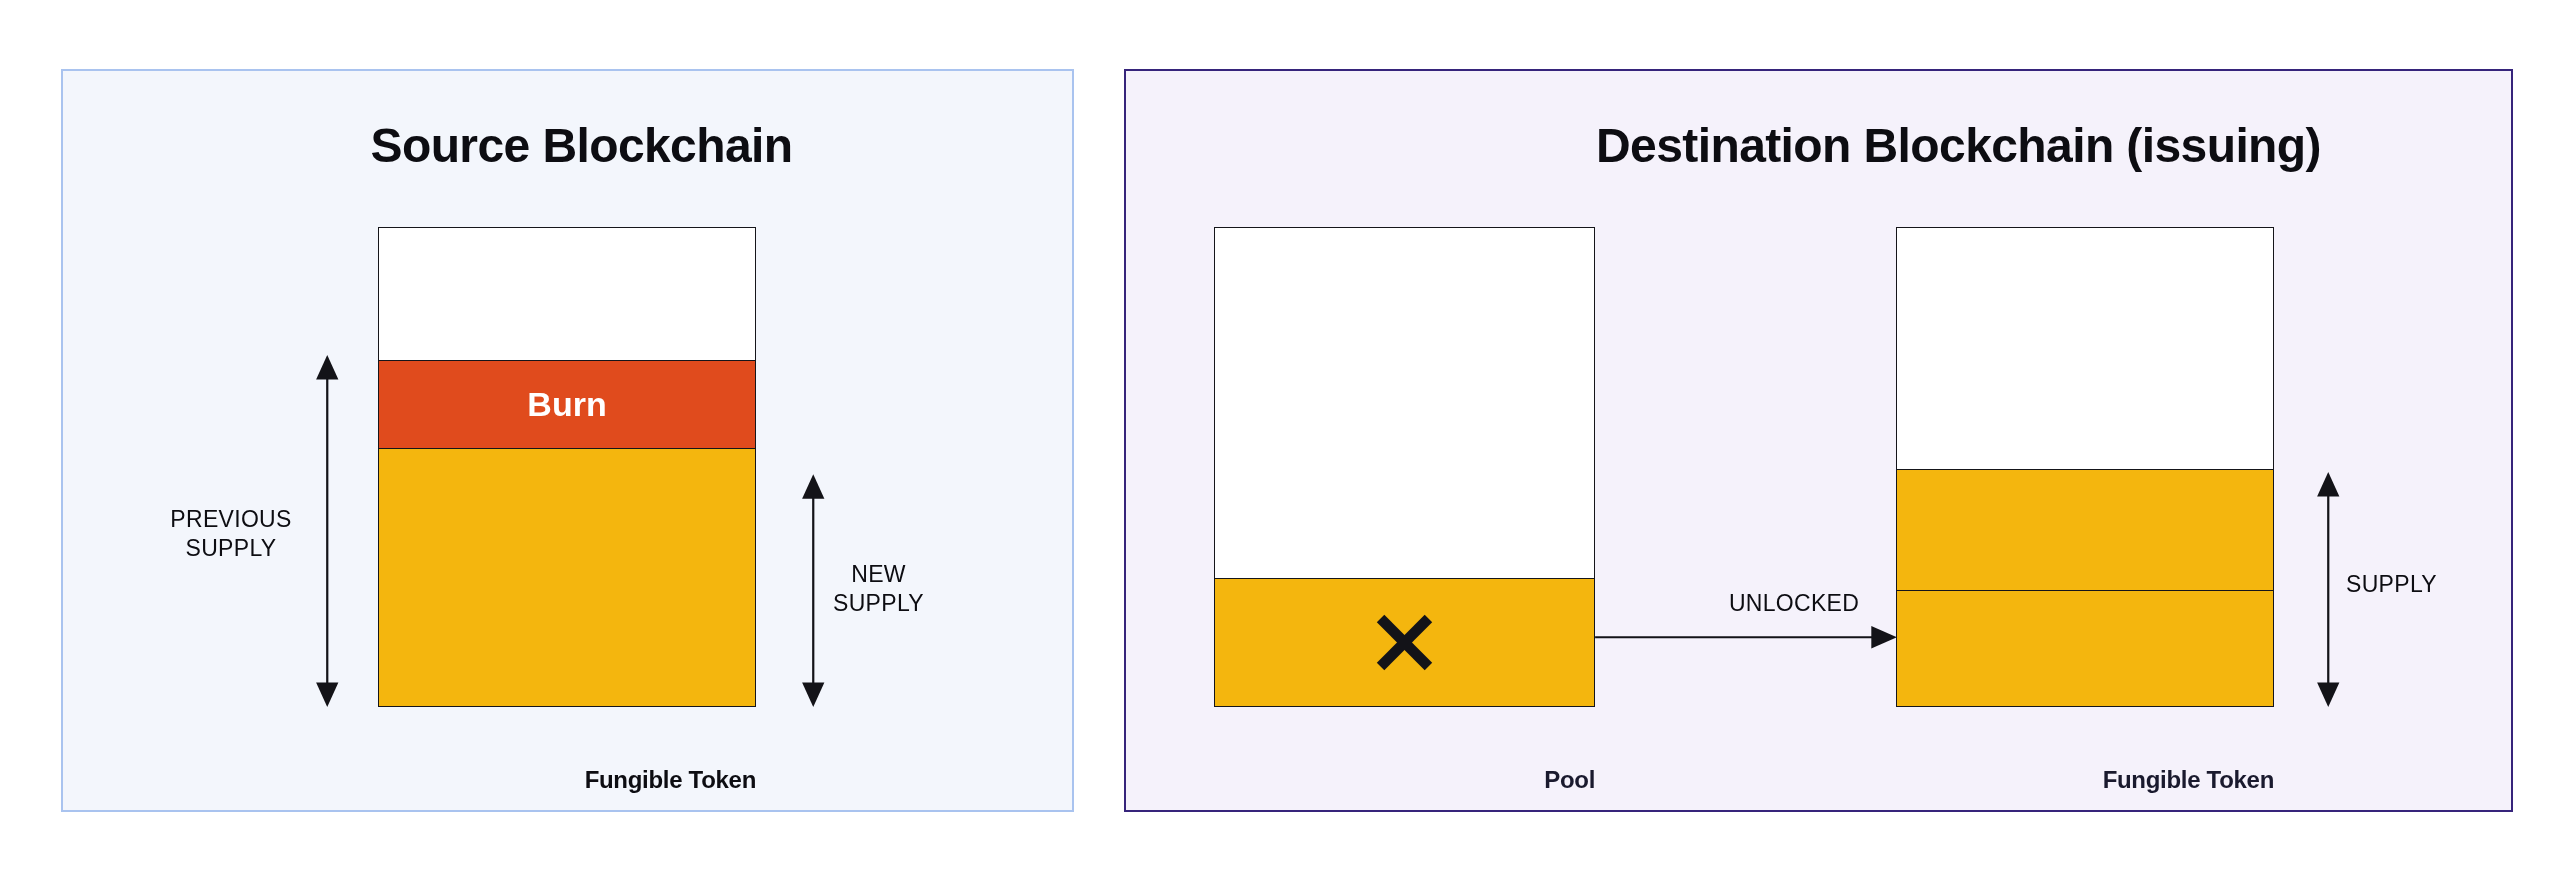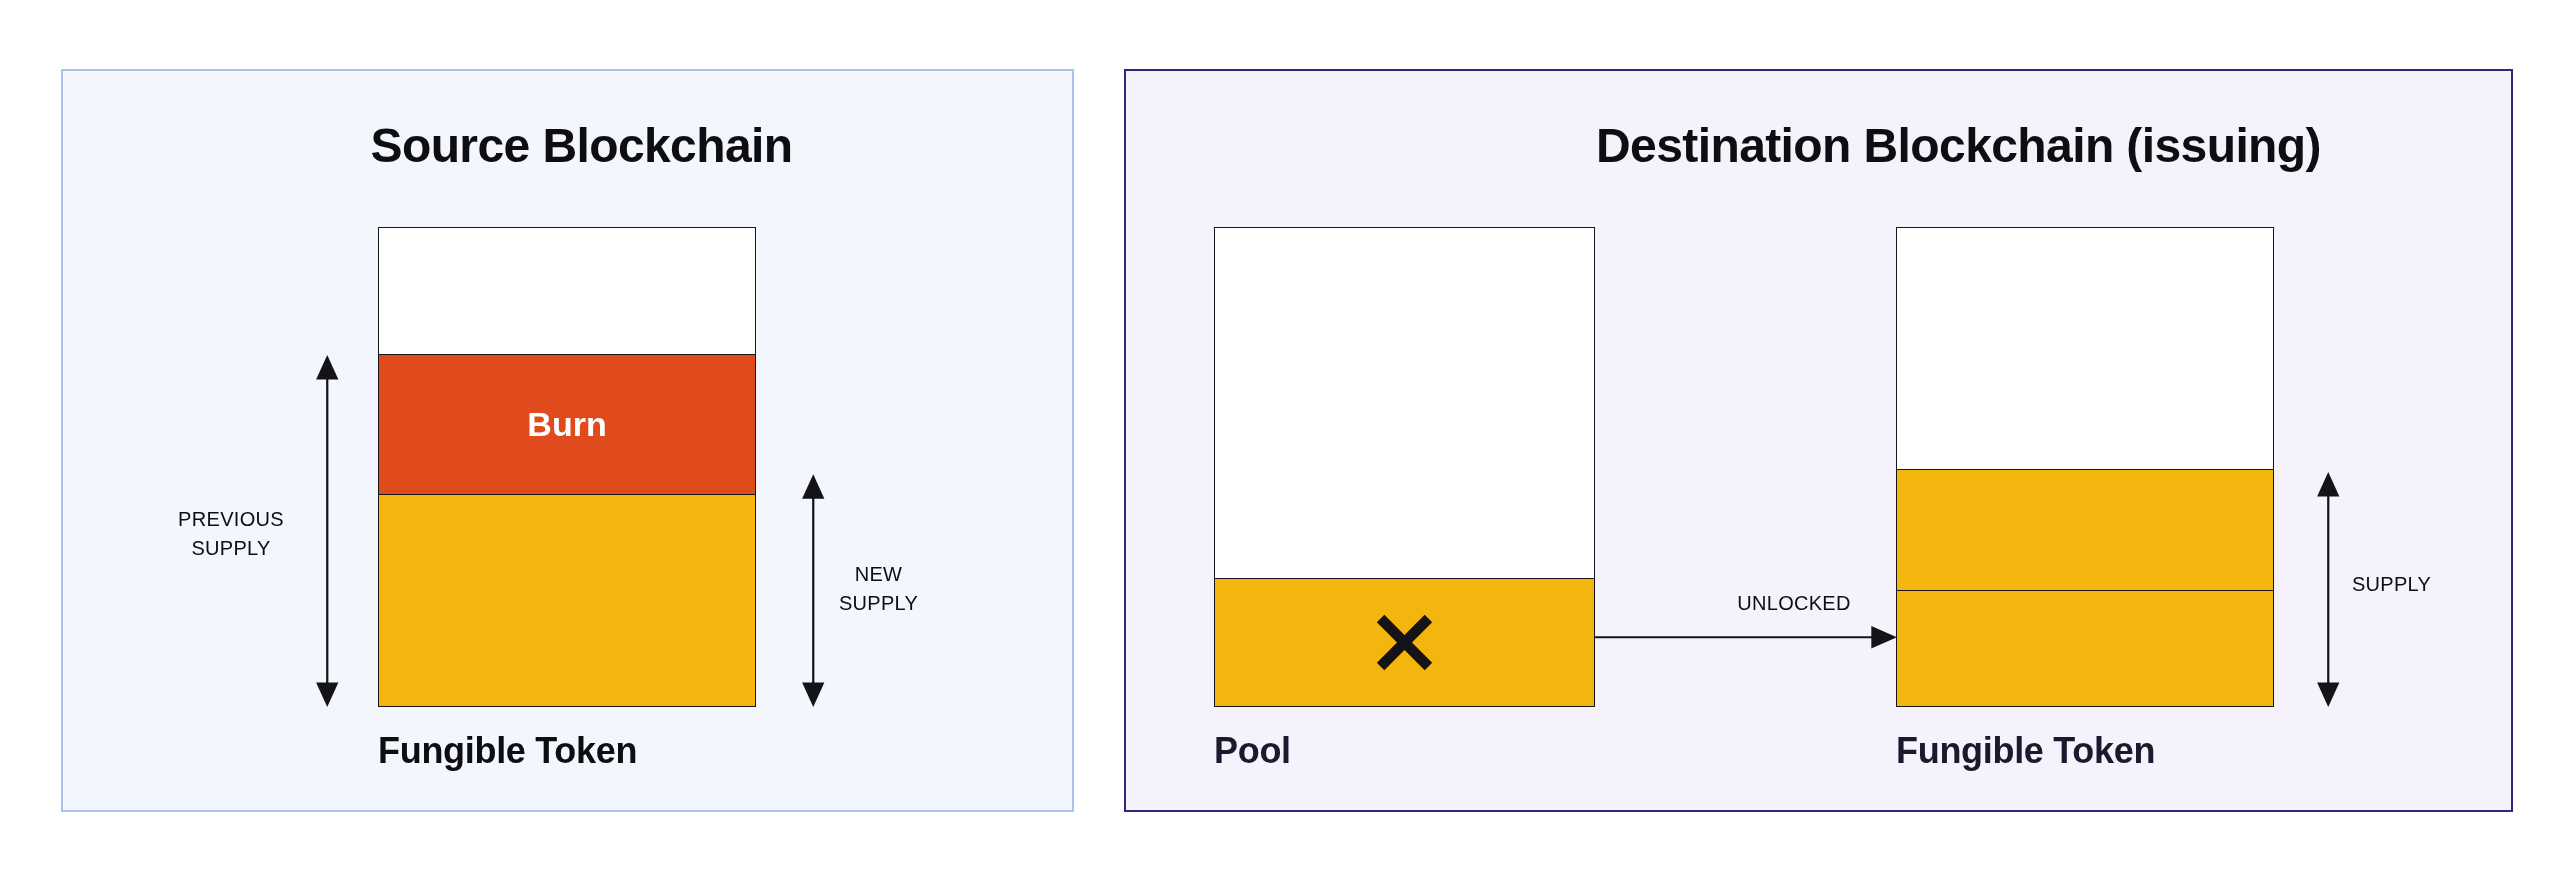--- a/index.html
+++ b/index.html
@@ -52,53 +52,53 @@
     border:1.7px solid var(--bar-outline);
     display:flex;flex-direction:column;
   }
   .bar-source{left:378px;width:378px;}
   .bar-pool{left:1214px;width:381px;}
   .bar-ft{left:1896px;width:378px;}
 
   .seg{width:100%;}
   .seg-white{background:#ffffff;}
   .seg-burn{
-    height:141px;background:var(--burn-orange);
+    height:89px;background:var(--burn-orange);
     border-top:1.7px solid var(--bar-outline);
     border-bottom:1.7px solid var(--bar-outline);
-    display:flex;align-items:center;justify-content:center;
+    display:flex;align-items:center;justify-content:center;margin-top:6px;
   }
   .burn-text{
     color:var(--burn-text);
     font-size:34px;font-weight:600;letter-spacing:0;
   }
   .seg-yellow{background:var(--token-yellow);}
   .seg-fill{flex:1 1 auto;}
   .src-white{height:126px;}
   .pool-white{height:350px;}
   .pool-yellow{
     border-top:1.7px solid var(--bar-outline);
     display:flex;align-items:center;justify-content:center;
   }
   .ft-white{height:241px;}
   .ft-yellow-upper{height:121px;border-top:1.7px solid var(--bar-outline);}
   .ft-yellow-lower{border-top:1.7px solid var(--bar-outline);}
 
   .bar-caption{
-    position:absolute;top:730px;
-    text-align:left;
-    font-size:36px;font-weight:700;letter-spacing:-0.3px;
+    position:absolute;top:766px;
+    text-align:right;
+    font-size:24px;font-weight:700;letter-spacing:-0.3px;
   }
   .caption-source{left:378px;width:378px;color:var(--text-primary);}
   .caption-pool{left:1214px;width:381px;color:var(--caption-navy);}
   .caption-ft{left:1896px;width:378px;color:var(--caption-navy);}
 
   .measure-label{
     position:absolute;
-    font-size:20px;font-weight:400;letter-spacing:0.3px;
+    font-size:23px;font-weight:400;letter-spacing:0.3px;
     line-height:29px;text-align:center;
     color:var(--text-primary);
   }
   .label-prev{left:139px;top:505px;width:184px;}
   .label-new{left:823px;top:560px;width:111px;}
   .label-supply{left:2336px;top:570px;width:111px;}
   .label-unlocked{left:1595px;top:589px;width:302px;margin-left:48px;}
 
   .arrow{position:absolute;color:var(--arrow-black);}
   .arrow-prev{left:315px;top:355px;}

